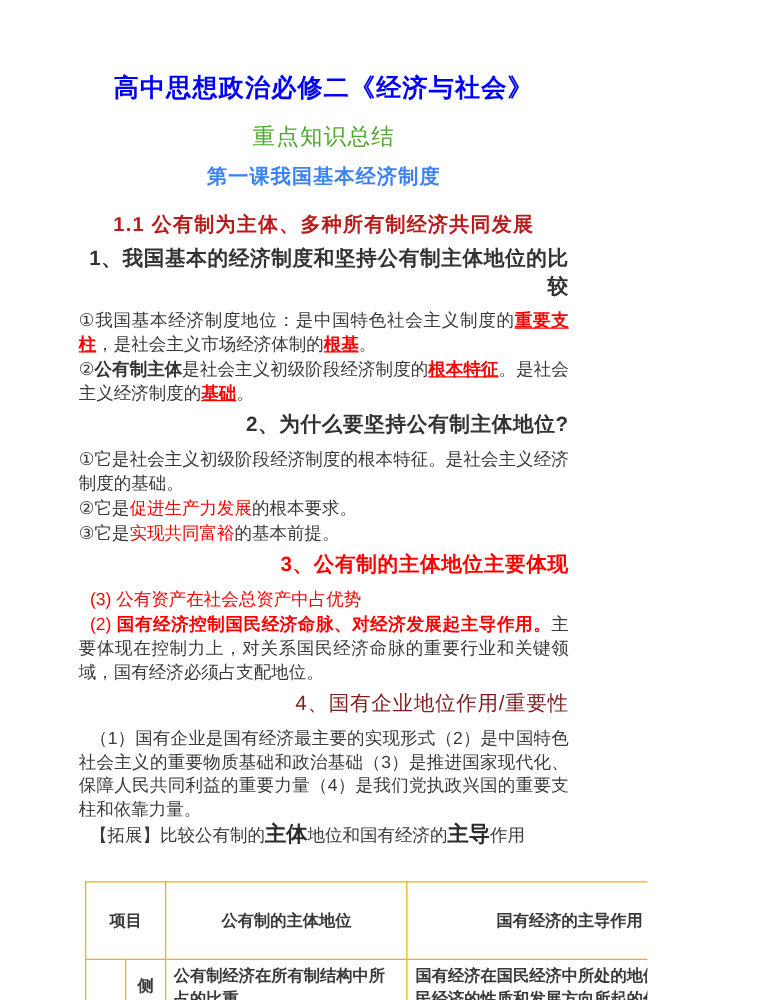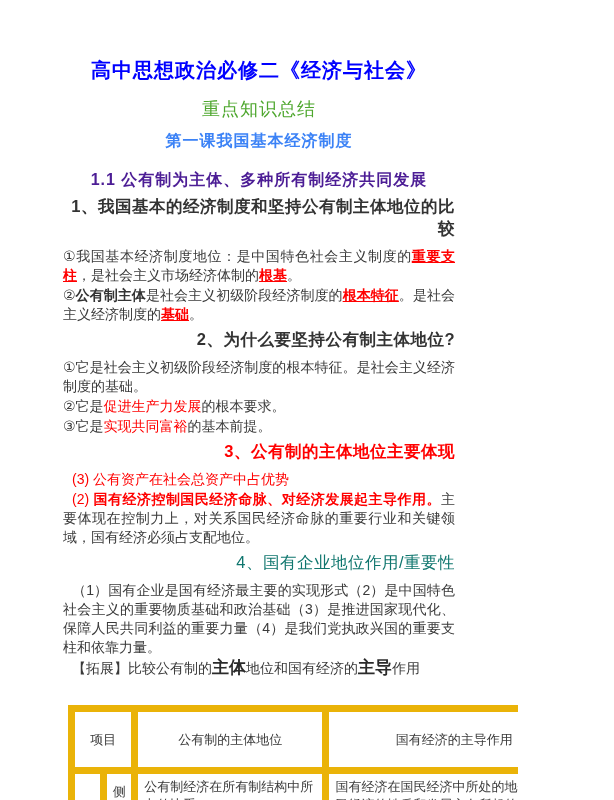--- a/index.html
+++ b/index.html
@@ -13,25 +13,25 @@
     font-family: "Liberation Sans", "DejaVu Sans", sans-serif;
     color: #3a3a3a;
   }
   .content { padding: 57px 63px 0 63px; }
 
   .t-center { text-align: center; }
   .doc-title   { font-size: 20px; font-weight: bold; color: #0000ff; letter-spacing: 1px; }
   .doc-subtitle{ font-size: 18px; font-weight: normal; color: #4ea72e; margin-top: 13px; letter-spacing: 1px; }
   .unit-head   { font-size: 17px; font-weight: bold; color: #ff0000; margin-top: 19px; letter-spacing: 1px; }
   .lesson-head { font-size: 16px; font-weight: bold; color: #3b82f6; margin-top: 10px; letter-spacing: 1px; }
-  .topic-head  { font-size: 16px; font-weight: bold; color: #4c1d95; margin-top: 18px; letter-spacing: 1px; }
+  .topic-head  { font-size: 16px; font-weight: bold; color: #b91c1c; margin-top: 18px; letter-spacing: 1px; }
 
   .h-num { font-size: 16.5px; font-weight: bold; color: #333333; margin-top: 5px; letter-spacing: 0.5px; text-align: right; }
   .h-num.red { color: #ff0000; }
-  .h-num.plain { font-weight: normal; color: #0f766e; }
+  .h-num.plain { font-weight: normal; color: #7f1d1d; }
 
   .body-p { font-size: 14px; line-height: 19px; color: #3a3a3a; margin-top: 7px; text-align: justify; }
   .body-p.indent { text-indent: 9px; }
   .tight { margin-top: 1px; }
 
   .ru  { color: #ff0000; font-weight: bold; text-decoration: underline; }
   .r   { color: #ff0000; }
   .rb  { color: #ff0000; font-weight: bold; }
   .b   { font-weight: bold; color: #333333; }
   .big-b { font-weight: bold; color: #2b2b2b; font-size: 17px; }
@@ -39,24 +39,25 @@
   .kb-table {
     margin-top: 27px;
     margin-left: 5px;
     border-collapse: collapse;
     table-layout: fixed;
     width: 518px;
     font-size: 13px;
     color: #3a3a3a;
   }
   .kb-table td {
-    border: 7px solid #eab308;
+    border: 1px solid #eab308;
     vertical-align: middle;
     padding: 4px 6px;
     line-height: 18px;
+    font-weight: bold;
   }
   .kb-table .hdr-row td { height: 62px; text-align: center; }
   .kb-table .body-row td { height: 61px; }
   .kb-table .cell-top { vertical-align: top; text-align: left; }
   .kb-table .cell-mid { text-align: center; vertical-align: middle; }
   .col-a { width: 57px; }
   .col-b { width: 58px; }
   .col-1 { width: 172px; }
   .col-2 { width: 231px; }
 </style>

